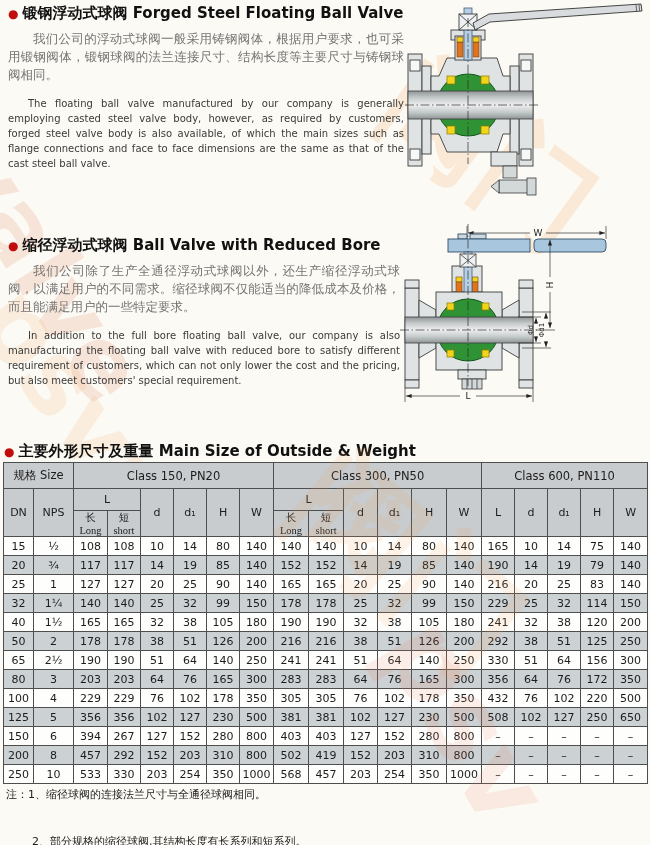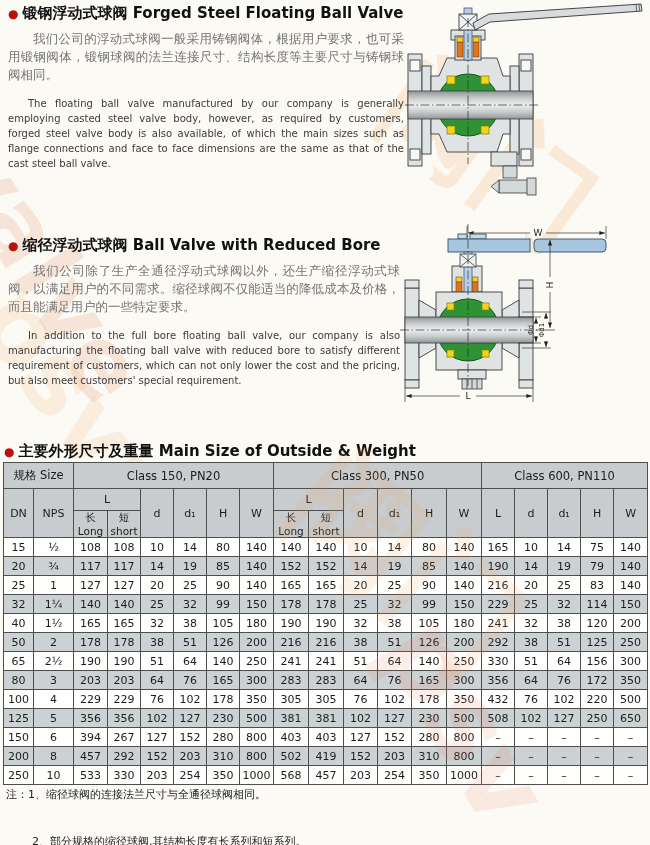--- a/index.html
+++ b/index.html
@@ -22,21 +22,21 @@
   
   table.size{
     position:absolute;left:3px;top:462px;width:644px;z-index:2;
     border-collapse:collapse;table-layout:fixed;
     font-size:11px;text-align:center;background:#b91c1c;
   }
   table.size th,table.size td{border:1px solid #4e4e4e;padding:0;font-weight:normal;}
   table.size thead th{background:#c8ccce;font-size:11px;}
   table.size thead tr.h1 th{height:25px;font-size:11.5px;}
   table.size thead tr.h2 th{height:21px;}
-  table.size thead tr.h3 th{height:21px;font-size:10.5px;}
+  table.size thead tr.h3 th{height:21px;font-size:10.5px;font-family:Liberation Serif, serif;}
   table.size tbody tr{height:19px;}
   table.size tbody td{background:#fefefc;}
   table.size tbody tr.shade td{background:#ccd1d4;}
   
   .notes{position:absolute;left:6px;top:787px;width:640px;z-index:2;}
   .note-cn{font-size:11px;line-height:16px;color:#222;}
   .note-cn.ind{padding-left:26px;margin-top:31px;}
   .note-en{font-size:11px;line-height:16px;color:#4a4a4a;}
   .note-en.ind{padding-left:34px;}
   

